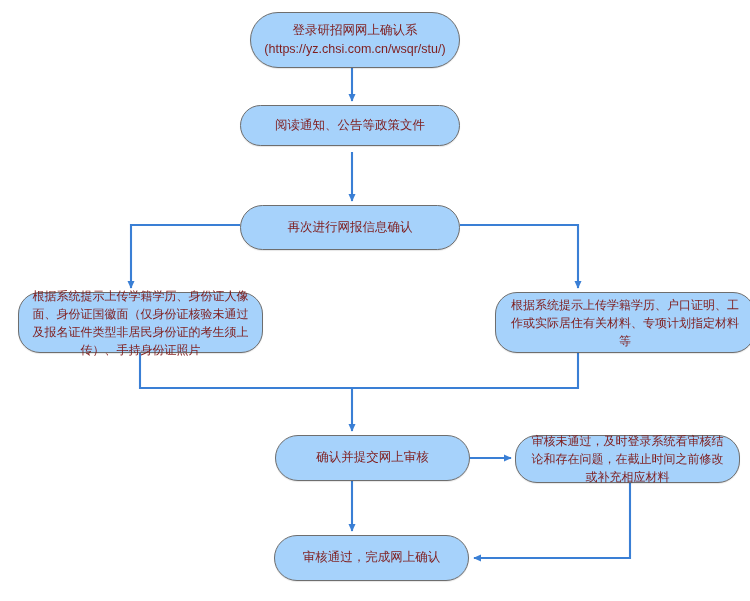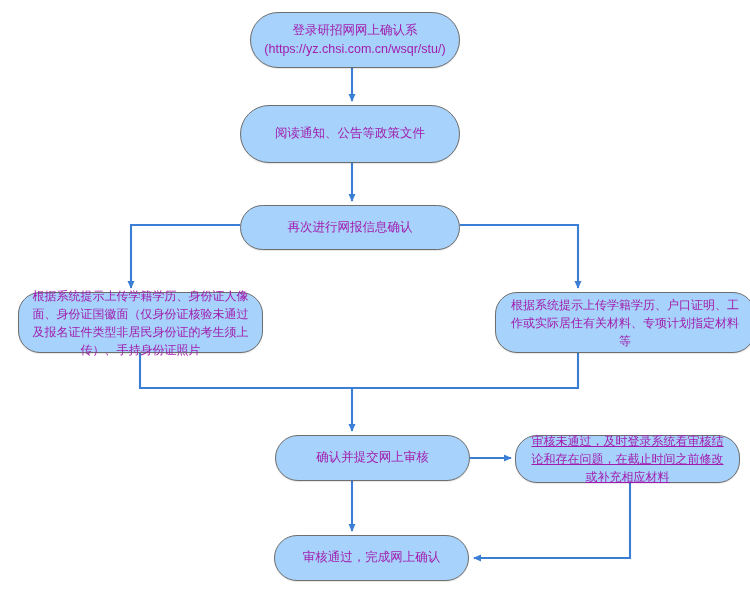--- a/index.html
+++ b/index.html
@@ -28,21 +28,21 @@
   .node {
     position: absolute;
     box-sizing: border-box;
     background: #a6d2fb;
     border: 1.4px solid #6e6e6e;
     border-radius: 26px;
     display: flex;
     align-items: center;
     justify-content: center;
     text-align: center;
-    color: #a21caf;
+    color: #7f1d1d;
     font-size: 12.5px;
     line-height: 1.55;
     padding: 1px 10px;
     box-shadow: 0 1px 1px rgba(0,0,0,0.10);
     z-index: 2;
   }
   .node .label {
     display: block;
     width: 100%;
     white-space: pre-line;
@@ -89,41 +89,41 @@
 
       <path d="M 630,483 L 630,558 L 474,558" marker-end="url(#arrowhead)"></path>
     </g>
   </svg>
 
   <div class="node wide-pill" style="left:250px; top:12px; width:210px; height:56px;">
     <span class="label">登录研招网网上确认系
 (https://yz.chsi.com.cn/wsqr/stu/)</span>
   </div>
 
-  <div class="node wide-pill" style="left:240px; top:105px; width:220px; height:58px;">
+  <div class="node wide-pill" style="left:240px; top:105px; width:220px; height:41px;">
     <span class="label">阅读通知、公告等政策文件</span>
   </div>
 
   <div class="node wide-pill" style="left:240px; top:205px; width:220px; height:45px;justify-content:center;">
     <span class="label">再次进行网报信息确认</span>
   </div>
 
   <div class="node small-text" style="left:18px; top:292px; width:245px; height:61px; border-radius:22px;">
     <span class="label">根据系统提示上传学籍学历、身份证人像面、身份证国徽面（仅身份证核验未通过及报名证件类型非居民身份证的考生须上传）、手持身份证照片</span>
   </div>
 
   <div class="node small-text" style="left:460px; top:292px; width:260px; height:61px; border-radius:22px;margin-left:35px;">
     <span class="label">根据系统提示上传学籍学历、户口证明、工作或实际居住有关材料、专项计划指定材料等</span>
   </div>
 
   <div class="node wide-pill" style="left:275px; top:435px; width:195px; height:46px;justify-content:flex-end;">
     <span class="label">确认并提交网上审核</span>
   </div>
 
-  <div class="node small-text" style="left:515px; top:435px; width:225px; height:48px; border-radius:22px;text-decoration:underline;">
+  <div class="node small-text" style="left:515px; top:435px; width:225px; height:48px; border-radius:22px;">
     <span class="label">审核未通过，及时登录系统看审核结论和存在问题，在截止时间之前修改或补充相应材料</span>
   </div>
 
   <div class="node wide-pill" style="left:274px; top:535px; width:195px; height:46px;">
     <span class="label">审核通过，完成网上确认</span>
   </div>
 
 </div>
 
 </body></html>

